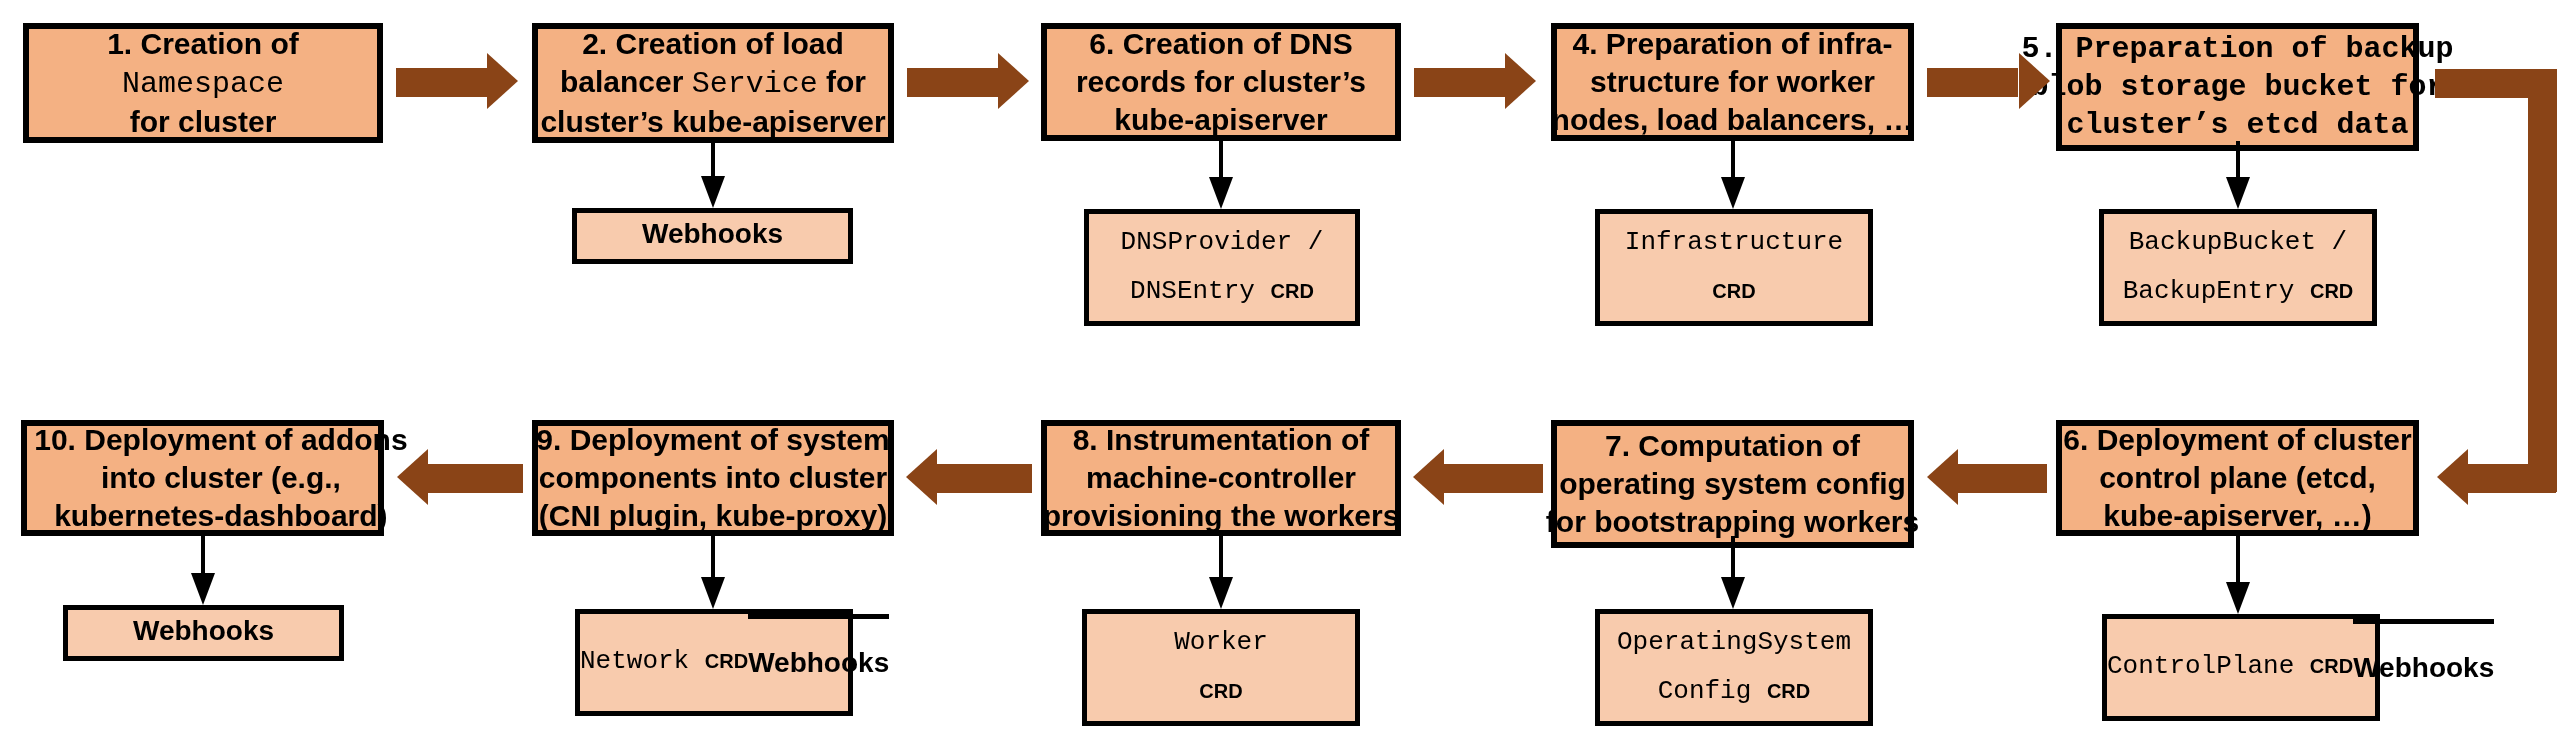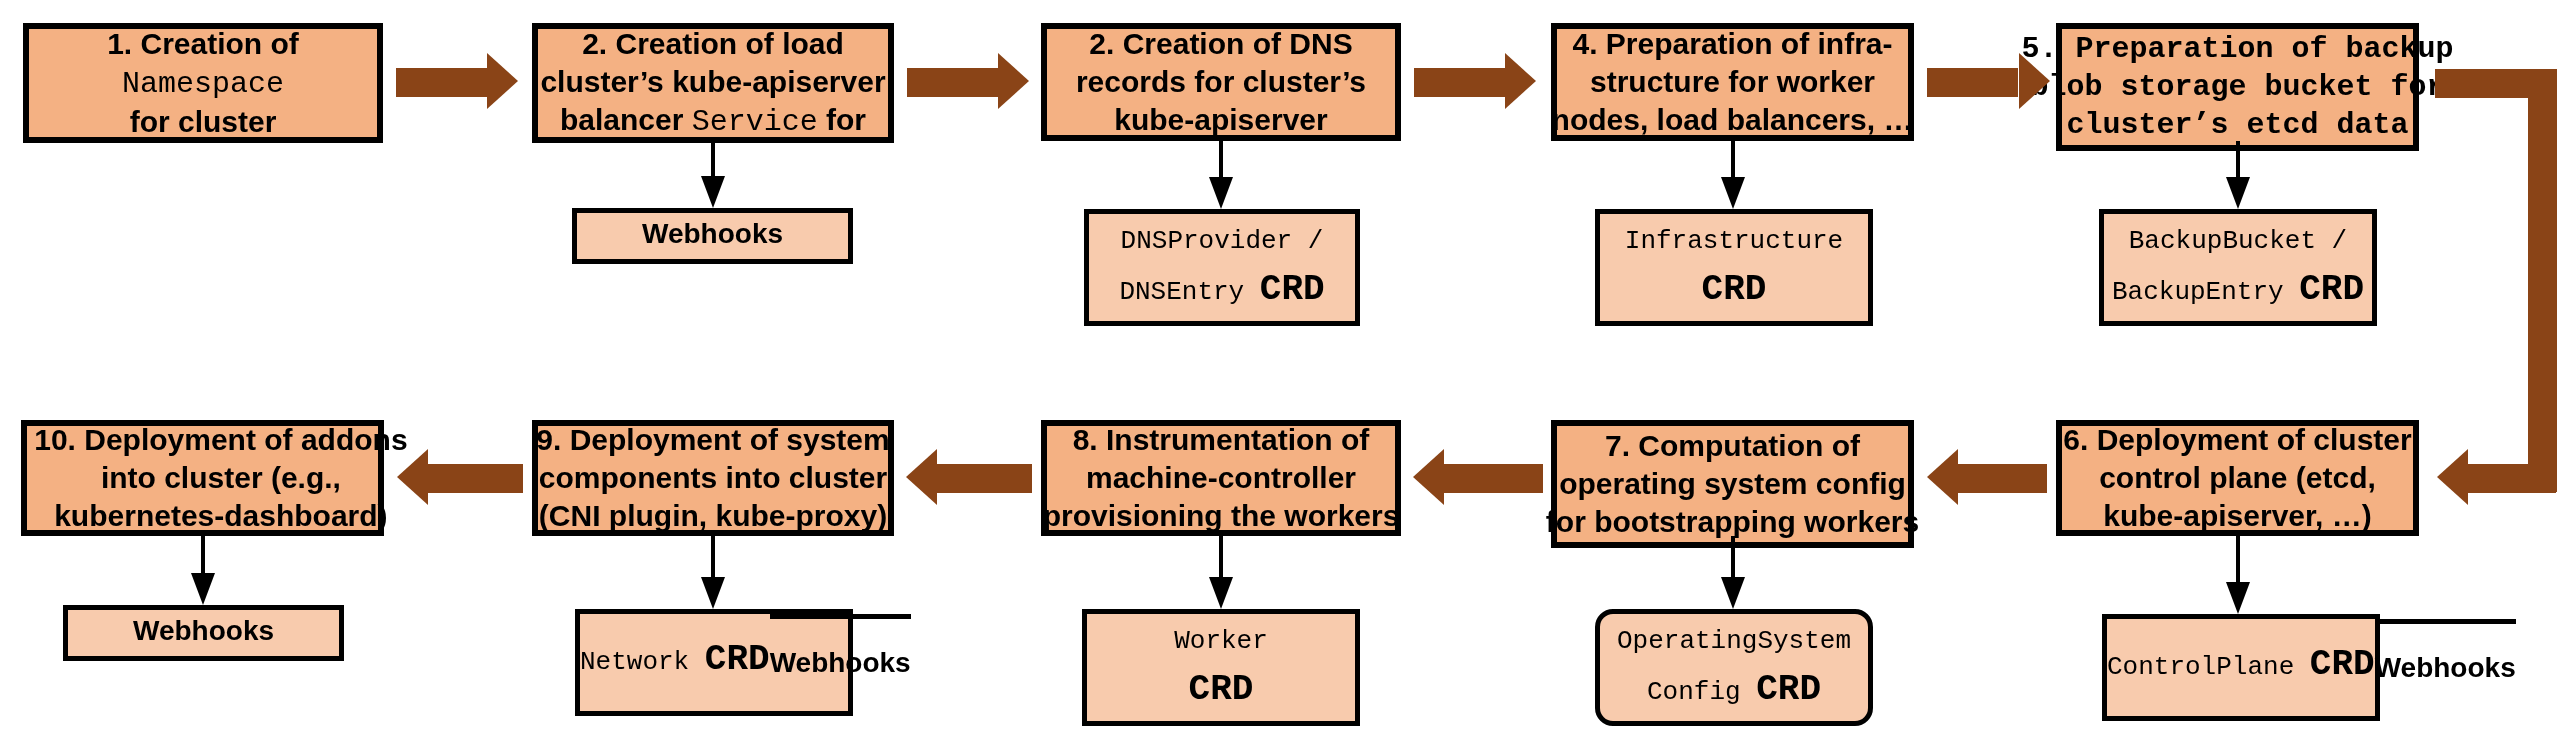--- a/index.html
+++ b/index.html
@@ -52,21 +52,21 @@
     align-items:center;justify-content:center;
     text-align:center;
     flex:1;
   }
   .stack-box .compartment + .compartment{border-top:5px solid #000;}
   .sub-line{line-height:46px;white-space:nowrap;}
   .sub-line .mono{
     font-family:"Liberation Mono","DejaVu Sans Mono",monospace;
     font-weight:normal;font-size:26px;
   }
-  .sub-line .crd{font-weight:bold;font-size:36px;font-family:Liberation Mono, monospace;}
+  .sub-line .crd{font-weight:bold;font-size:20px;font-family:Liberation Sans, sans-serif;}
   .sub-line .wh{font-weight:bold;font-size:28px;font-family:"Liberation Sans",sans-serif;}
   .arrow-shaft{position:absolute;background:#8A4417;}
   .arrow-head-right{
     position:absolute;width:0;height:0;
     border-top:28.5px solid transparent;
     border-bottom:28.5px solid transparent;
     border-left:31px solid #8A4417;
   }
   .arrow-head-left{
     position:absolute;width:0;height:0;
@@ -86,32 +86,32 @@
 <body>
 
 <div id="canvas">
     <div class="step-box" style="left: 23px; top: 23px; width: 360px; height: 120px;">
       <div><span class="">1. Creation of</span></div>
       <div><span class="mono">Namespace</span></div>
       <div><span class="">for cluster</span></div>
     </div>
     <div class="step-box" style="left: 532px; top: 23px; width: 362px; height: 120px;">
       <div><span class="">2. Creation of load</span></div>
+      <div><span class="">balancer </span><span class="mono">Service</span><span class=""> for</span></div>
       <div><span class="">cluster’s kube-apiserver</span></div>
-      <div><span class="">balancer </span><span class="mono">Service</span><span class=""> for</span></div>
     </div>
     <div class="sub-box" style="left: 572px; top: 208px; width: 281px; height: 56px;">
       <div class="compartment">
         <div class="sub-line"><span class="wh">Webhooks</span></div>
       </div>
     </div>
     <div class="conn-line" style="left: 711px; top: 142px; height: 35px;"></div>
     <div class="conn-head" style="left: 701px; top: 176px;"></div>
     <div class="step-box" style="left: 1041px; top: 23px; width: 360px; height: 118px;">
-      <div><span class="">2. Creation of DNS</span></div>
+      <div><span class="">6. Creation of DNS</span></div>
       <div><span class="">records for cluster’s</span></div>
       <div><span class="">kube-apiserver</span></div>
     </div>
     <div class="sub-box" style="left: 1084px; top: 209px; width: 276px; height: 117px;">
       <div class="compartment">
         <div class="sub-line"><span class="mono">DNSProvider /</span></div>
         <div class="sub-line"><span class="mono">DNSEntry </span><span class="crd">CRD</span></div>
       </div>
     </div>
     <div class="conn-line" style="left: 1219px; top: 141px; height: 37px;"></div>
@@ -155,21 +155,21 @@
         <div class="sub-line"><span class="wh">Webhooks</span></div>
       </div>
     </div>
     <div class="conn-line" style="left: 2236px; top: 536px; height: 48px;"></div>
     <div class="conn-head" style="left: 2226px; top: 582px;"></div>
     <div class="step-box" style="left: 1551px; top: 420px; width: 363px; height: 128px;">
       <div><span class="">7. Computation of</span></div>
       <div><span class="">operating system config</span></div>
       <div><span class="">for bootstrapping workers</span></div>
     </div>
-    <div class="sub-box" style="left: 1595px; top: 609px; width: 278px; height: 117px; border-radius: 18px;">
+    <div class="sub-box" style="left: 1595px; top: 609px; width: 278px; height: 117px;">
       <div class="compartment">
         <div class="sub-line"><span class="mono">OperatingSystem</span></div>
         <div class="sub-line"><span class="mono">Config </span><span class="crd">CRD</span></div>
       </div>
     </div>
     <div class="conn-line" style="left: 1731px; top: 536px; height: 42px;"></div>
     <div class="conn-head" style="left: 1721px; top: 577px;"></div>
     <div class="step-box" style="left: 1041px; top: 420px; width: 360px; height: 116px; align-items: center;">
       <div><span class="">8. Instrumentation of</span></div>
       <div><span class="">machine-controller</span></div>

